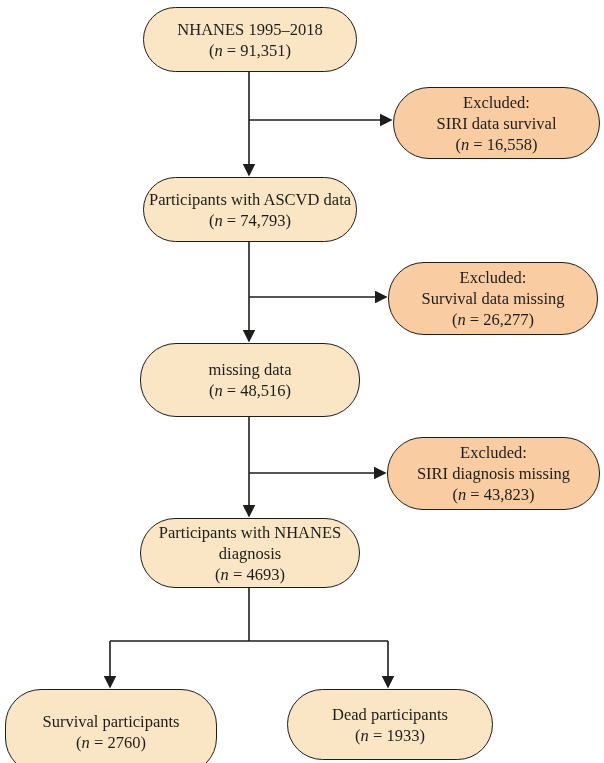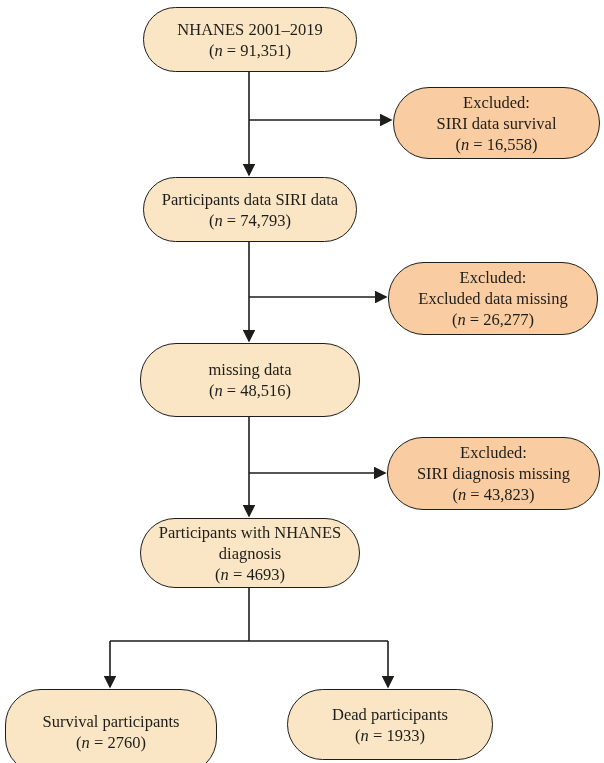--- a/index.html
+++ b/index.html
@@ -63,38 +63,38 @@
     <path class="link" d="M249,242 L249,341" marker-end="url(#arr)"></path>
     <path class="link" d="M249,297 L386,297" marker-end="url(#arr)"></path>
     <path class="link" d="M249,417 L249,516" marker-end="url(#arr)"></path>
     <path class="link" d="M249,473 L385,473" marker-end="url(#arr)"></path>
     <path class="link" d="M249,588 L249,641 M110,641 L388,641"></path>
     <path class="link" d="M110,641 L110,687" marker-end="url(#arr)"></path>
     <path class="link" d="M388,641 L388,687" marker-end="url(#arr)"></path>
   </svg>
 
   <div class="node main" style="left:143px; top:7px; width:214px; height:65px;">
-    <div class="line">NHANES 2001–2019</div>
+    <div class="line">NHANES 1995–2018</div>
     <div class="line">(<i>n</i> = 91,351)</div>
   </div>
 
   <div class="node excluded" style="left:393px; top:87px; width:207px; height:72px;">
     <div class="line">Excluded:</div>
     <div class="line">SIRI data survival</div>
     <div class="line">(<i>n</i> = 16,558)</div>
   </div>
 
   <div class="node main" style="left:143px; top:177px; width:214px; height:65px;">
-    <div class="line">Participants data SIRI data</div>
+    <div class="line">Participants with ASCVD data</div>
     <div class="line">(<i>n</i> = 74,793)</div>
   </div>
 
   <div class="node excluded" style="left:388px; top:262px; width:210px; height:73px;">
     <div class="line">Excluded:</div>
-    <div class="line">Excluded data missing</div>
+    <div class="line">Survival data missing</div>
     <div class="line">(<i>n</i> = 26,277)</div>
   </div>
 
   <div class="node main" style="left:140px; top:343px; width:220px; height:74px;">
     <div class="line">missing data</div>
     <div class="line">(<i>n</i> = 48,516)</div>
   </div>
 
   <div class="node excluded" style="left:387px; top:437px; width:213px; height:73px;">
     <div class="line">Excluded:</div>

